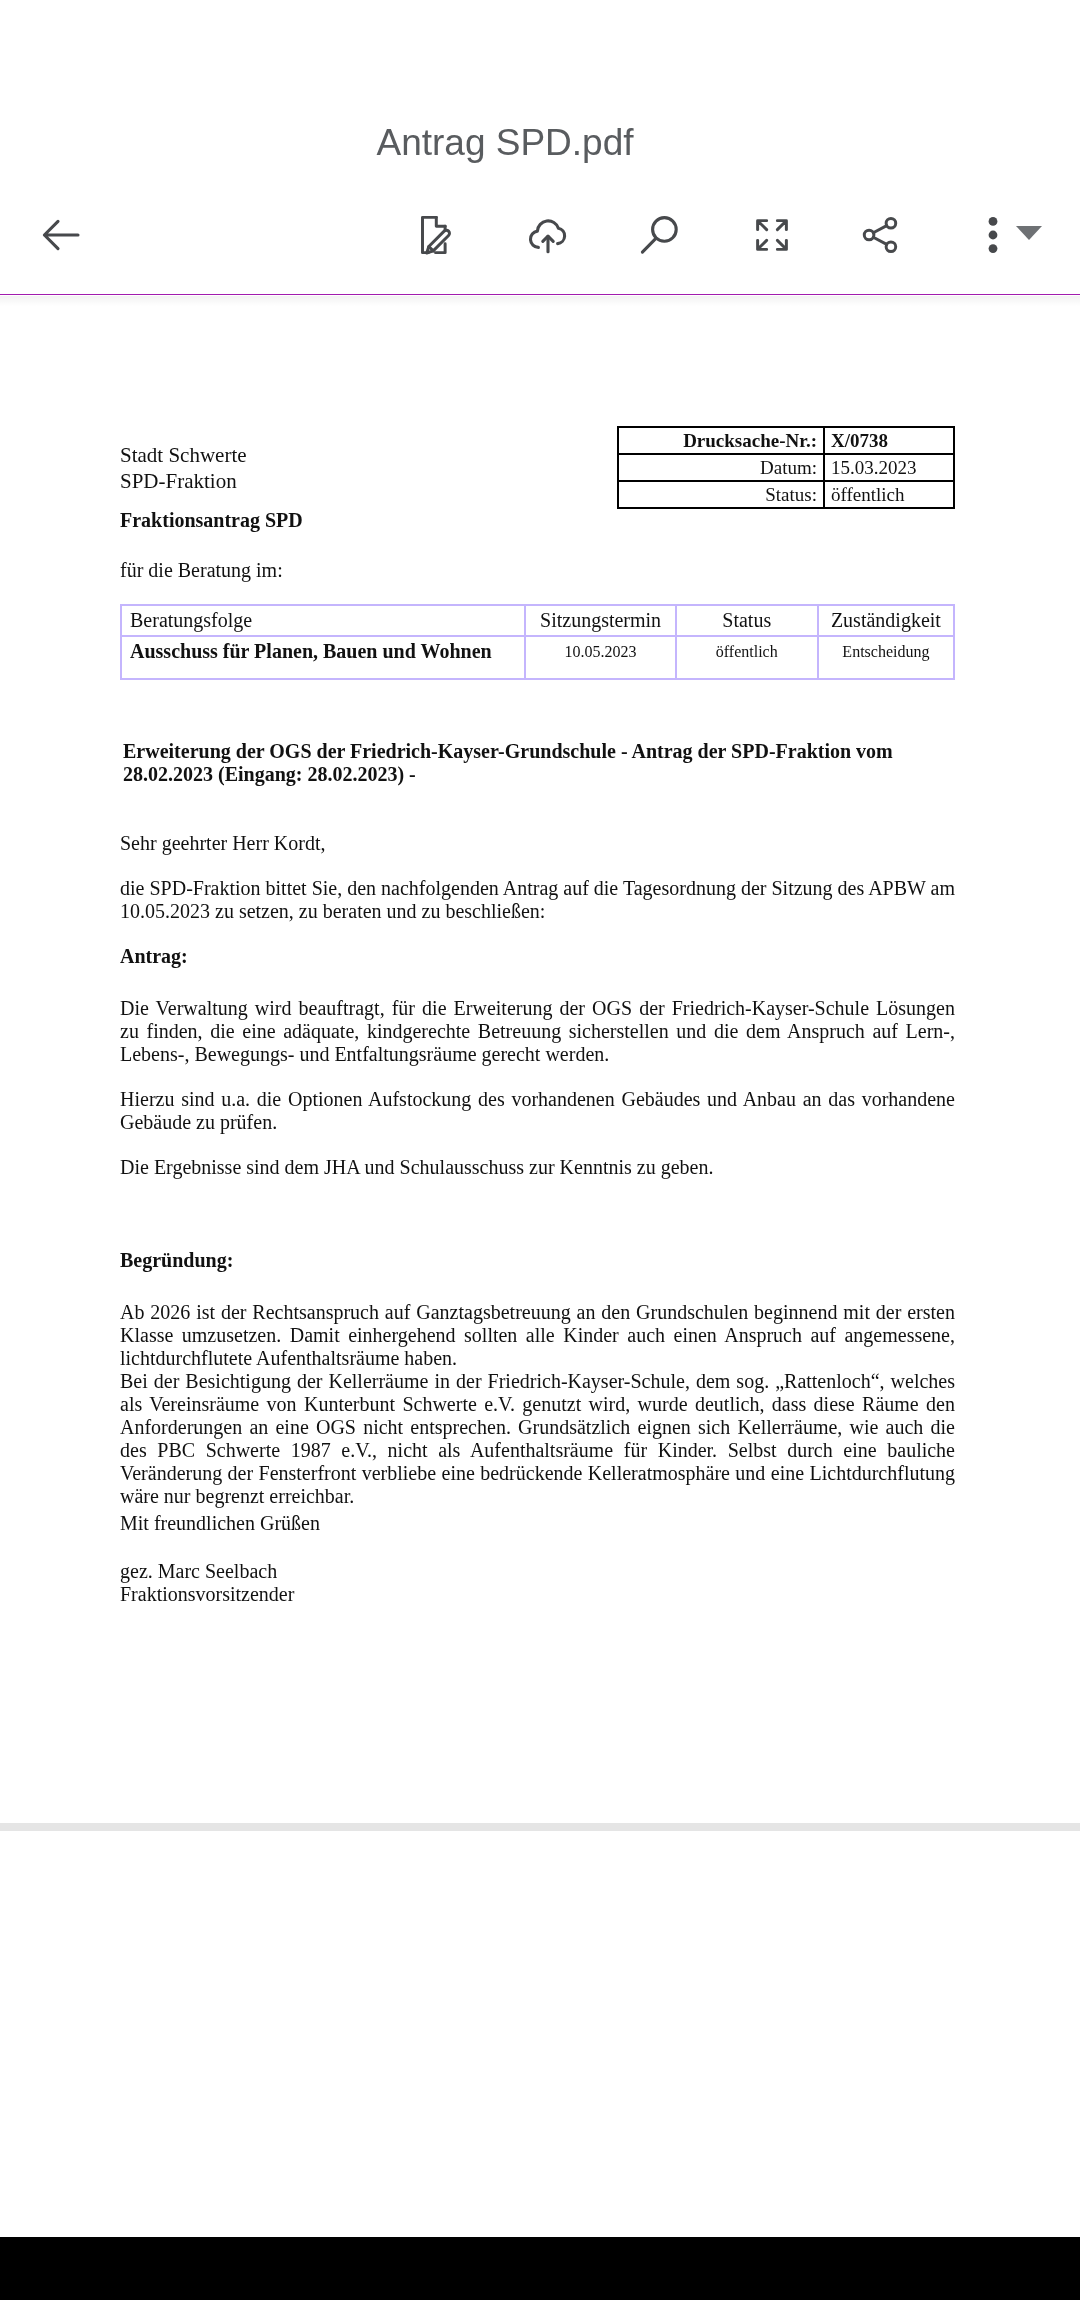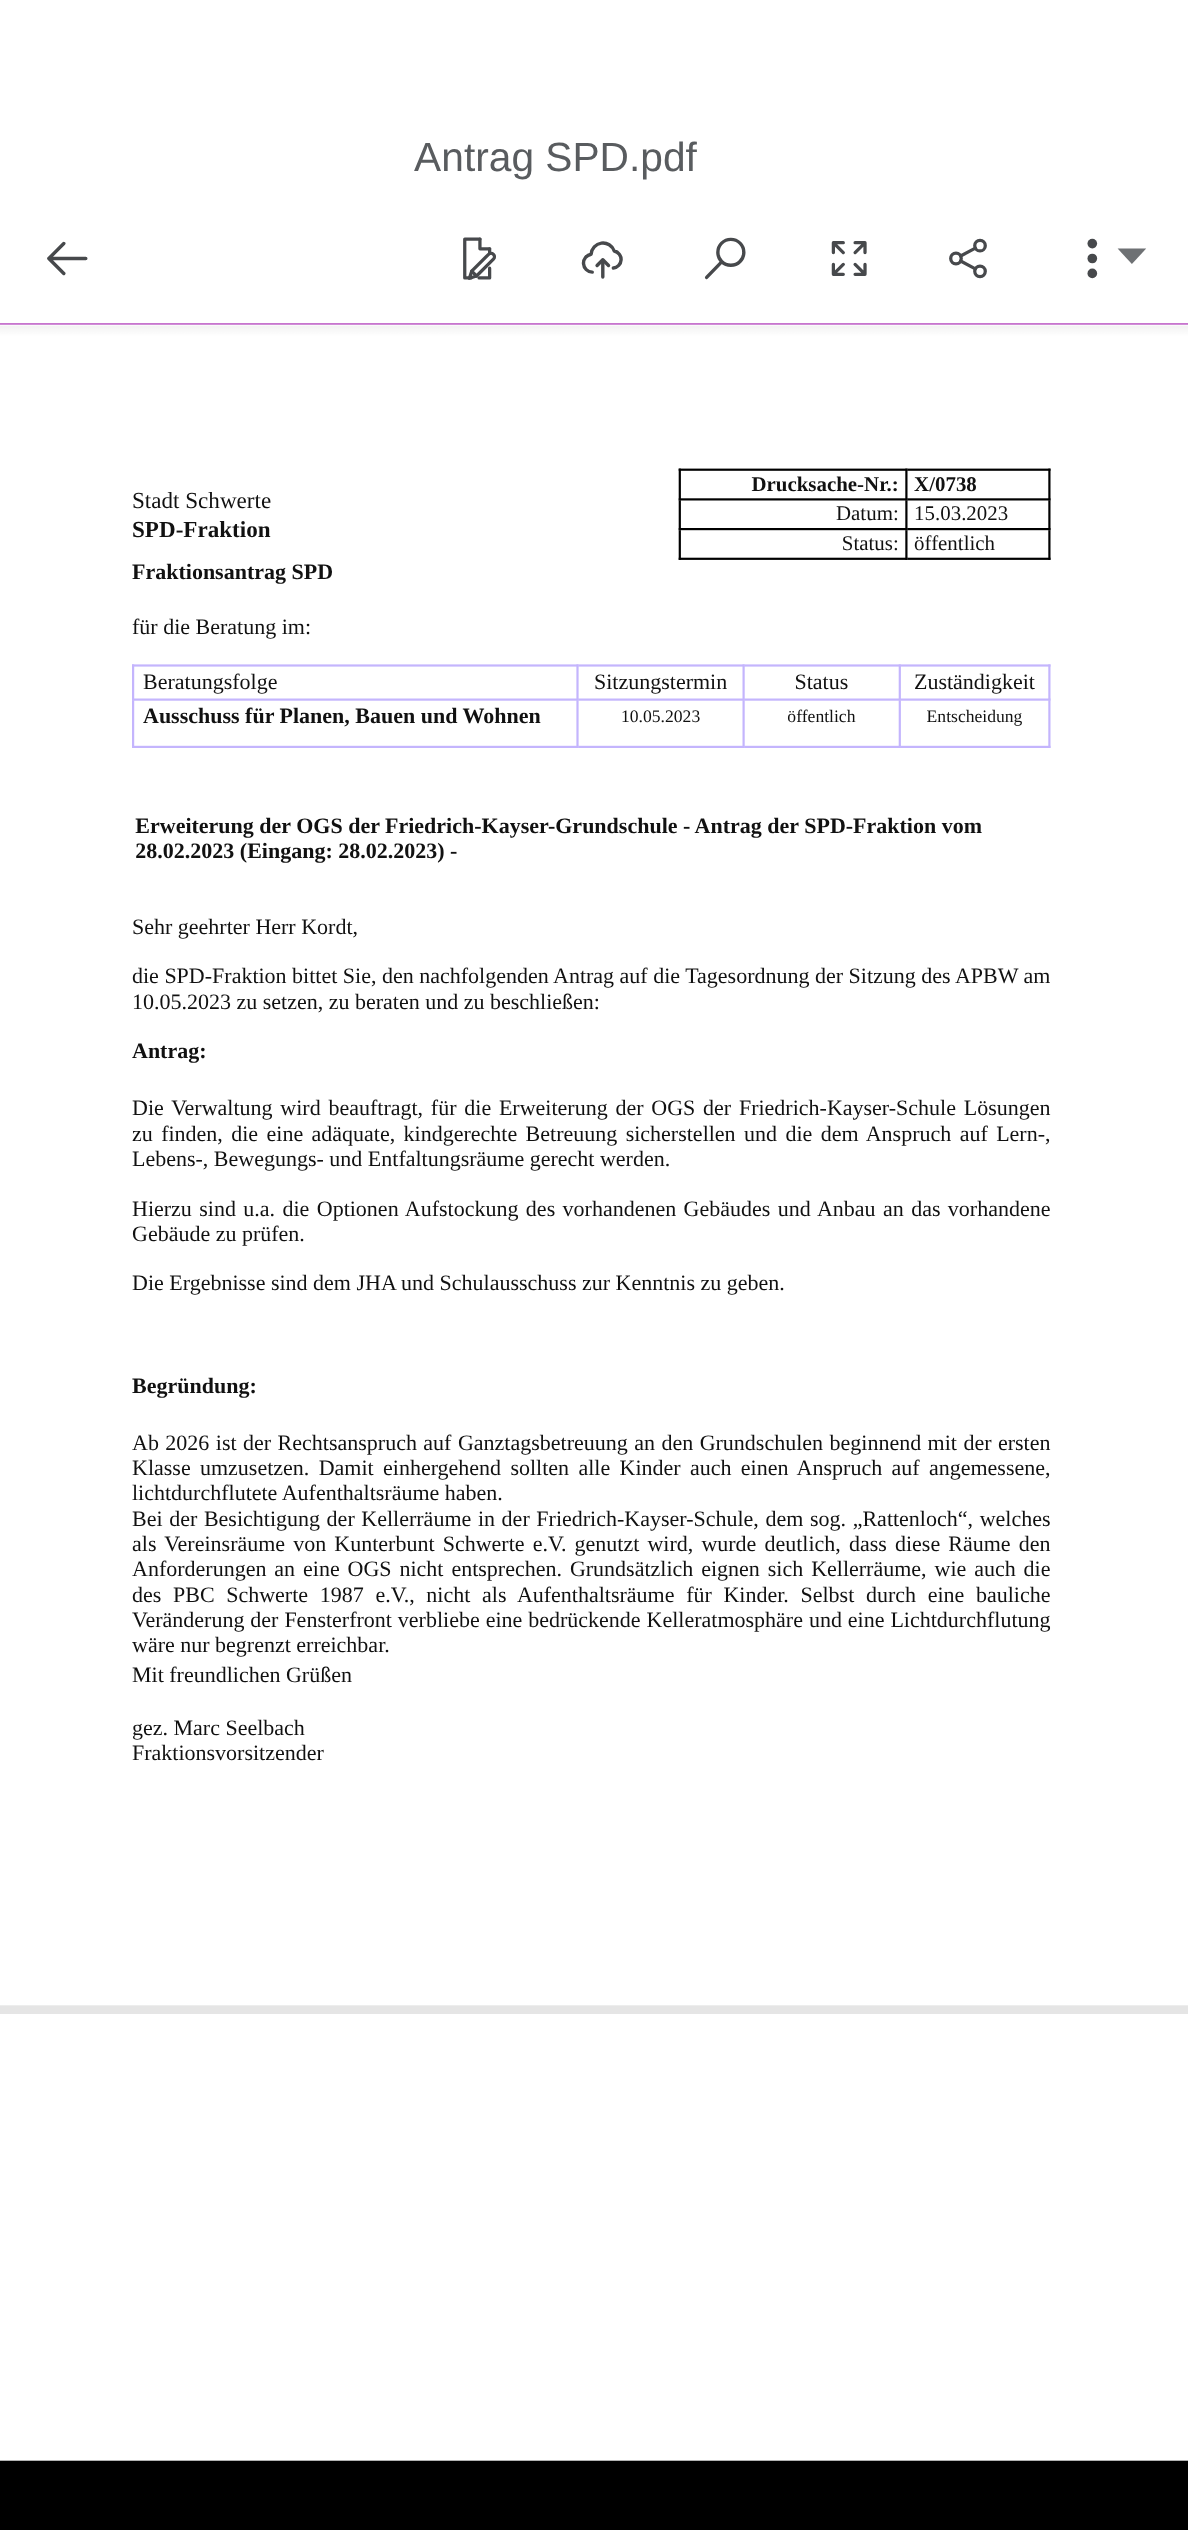--- a/index.html
+++ b/index.html
@@ -76,21 +76,21 @@
     background: #e5e5e5;
   }
   .pdf-page2 {
     width: 1080px; height: 406px;
     background: #ffffff;
   }
 
   
   .doc-header { display: flex; justify-content: space-between; align-items: center; }
   .org-block { line-height: 26px; font-size: 21px; }
-  .org-line2 { font-weight: bold; }
+  .org-line2 { font-weight: normal; }
 
   table { border-collapse: collapse; }
   .info-table { font-size: 19px; }
   .info-table td { border: 2px solid #000; padding: 1px 6px; height: 24px; }
   .info-table .lbl { text-align: right; width: 206px; }
   .info-table .val { text-align: left; width: 130px; }
   .info-table tr.bold td { font-weight: bold; }
 
   .doc-type { font-weight: bold; }
   .intro-line { margin-top: 27px; }

